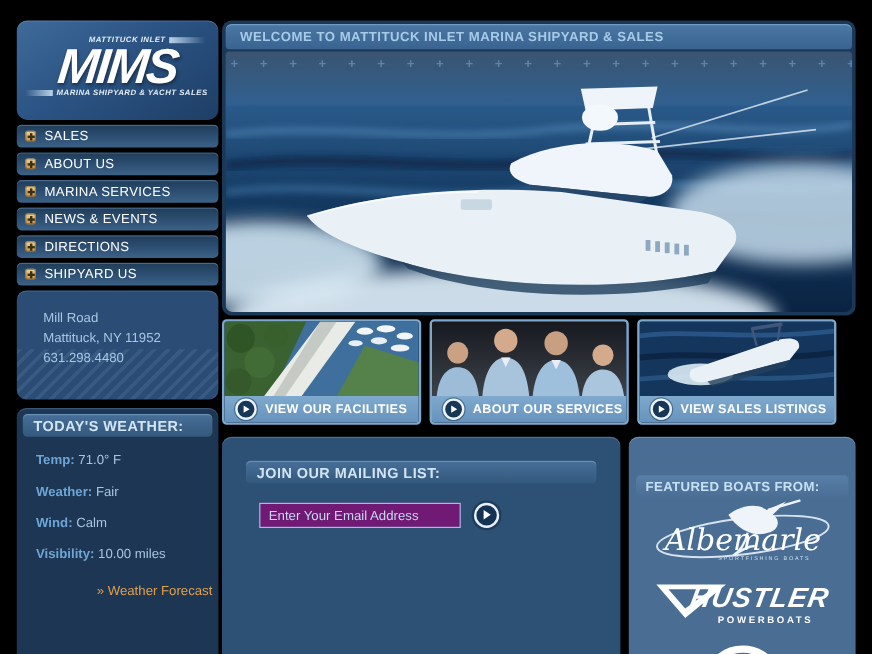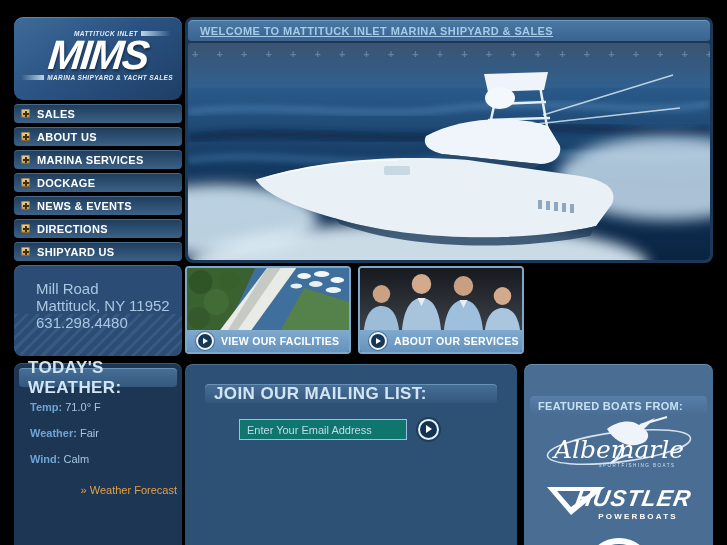--- a/index.html
+++ b/index.html
@@ -17,51 +17,51 @@
   .logo-row-bot{display:flex;align-items:center;justify-content:flex-end;gap:3px;padding-right:2px;}
   .logo-tag{font-size:6.5px;font-weight:bold;font-style:italic;color:#e4eef7;letter-spacing:.4px;white-space:nowrap;}
   .stripe-r{width:30px;height:5px;background:linear-gradient(90deg,#b9d5ea,rgba(185,213,234,0));}
   .stripe-l{width:30px;height:5px;background:linear-gradient(270deg,#b9d5ea,rgba(185,213,234,0));}
   .logo-main{font-size:41px;line-height:36px;font-weight:bold;font-style:italic;color:#fff;
     letter-spacing:-2px;text-align:center;margin:0 0 1px;transform:skewX(-6deg);
     text-shadow:1px 2px 3px rgba(0,0,0,.45);}
 
   .nav{margin-top:4px;}
   .nav-item{height:19px;margin-bottom:4px;border-radius:4px;display:flex;align-items:center;gap:7px;
-    padding-left:7px;color:#fff;font-weight:bold;font-size:11px;letter-spacing:.3px;cursor:pointer;
+    padding-left:7px;color:#fff;font-weight:normal;font-size:11px;letter-spacing:.3px;cursor:pointer;
     background:linear-gradient(180deg,#203c58 0%,#2d5074 55%,#3c6286 100%);
     box-shadow:inset 0 1px 0 rgba(120,160,200,.45);}
   .plus-icon{width:9px;height:9px;border-radius:2px;position:relative;flex:none;
     background:linear-gradient(180deg,#f0d89e,#c69243);box-shadow:inset 0 0 0 1px rgba(90,60,10,.5);}
   .plus-icon::before{content:"";position:absolute;left:1.5px;top:3.5px;width:6px;height:2px;background:#3e2f10;}
   .plus-icon::after{content:"";position:absolute;left:3.5px;top:1.5px;width:2px;height:6px;background:#3e2f10;}
 
   .address-box{margin-top:1px;height:91px;border-radius:8px;background:#2b4d75;position:relative;
-    overflow:hidden;padding:15px 0 0 22px;box-sizing:border-box;font-size:15px;line-height:17px;color:#a9c7e3;
+    overflow:hidden;padding:15px 0 0 22px;box-sizing:border-box;font-size:11px;line-height:17px;color:#a9c7e3;
     box-shadow:inset 0 1px 0 rgba(150,190,225,.25);}
   .hatch{position:absolute;left:0;right:0;bottom:0;
     background:repeating-linear-gradient(135deg,rgba(160,198,230,.11) 0 3px,rgba(0,0,0,0) 3px 8px);}
   .address-box .hatch{height:42px;}
 
   .weather-box{margin-top:7px;height:210px;border-radius:8px 8px 0 0;background:#1c3654;position:relative;
     padding:5px;box-sizing:border-box;box-shadow:inset 0 1px 0 rgba(140,180,220,.25);}
   .panel-header{height:19px;border-radius:4px;display:flex;align-items:center;padding-left:9px;
-    color:#d2e5f4;font-weight:bold;font-size:17px;letter-spacing:.4px;
+    color:#d2e5f4;font-weight:bold;font-size:12px;letter-spacing:.4px;
     background:linear-gradient(180deg,#476f98,#34587d);box-shadow:inset 0 1px 0 rgba(170,205,235,.35);}
   .w-row{margin:14px 0 0 11px;font-size:11px;}
   .w-label{font-weight:bold;color:#6fa5d5;}
   .w-value{color:#a7c5e1;}
   .w-forecast{margin:19px 0 0 11px;font-size:11px;color:#e2a04a;cursor:pointer;text-align:right;}
 
   
   #right-top{position:absolute;left:185px;top:17px;width:528px;height:246px;background:#1b3857;
     border-radius:8px;padding:3px;box-sizing:border-box;}
   .welcome-bar{height:21px;border-radius:5px 5px 3px 3px;display:flex;align-items:center;padding-left:12px;
     background:linear-gradient(180deg,#4b78a4,#3a6390);box-shadow:inset 0 1px 0 rgba(170,205,235,.4);
-    font-size:11px;font-weight:bold;color:#a6cbe8;letter-spacing:.4px;text-decoration:underline;}
+    font-size:11px;font-weight:bold;color:#a6cbe8;letter-spacing:.4px;}
   .hero{margin-top:2px;height:217px;border-radius:3px 3px 6px 6px;overflow:hidden;position:relative;
     background:linear-gradient(180deg,#3b5471 0%,#30608f 20%,#1c4673 38%,#0d2c50 70%);}
   .plus-strip{position:absolute;top:5px;left:4px;right:0;overflow:hidden;white-space:nowrap;
     color:rgba(125,168,205,.55);font-size:11px;font-weight:bold;letter-spacing:7.5px;}
   .plus-strip::before{content:"+ + + + + + + + + + + + + + + + + + + + + + + + + + + + + + + + + + + +";}
   .hero svg{position:absolute;left:0;top:17px;width:522px;height:200px;}
 
   #thumb-row{position:absolute;left:185px;top:266px;width:528px;display:flex;gap:7px;}
   .thumb{width:166px;height:88px;border:2px solid #7da8cc;border-radius:4px;box-sizing:border-box;
     overflow:hidden;background:#102a44;cursor:pointer;position:relative;flex:none;}
@@ -71,22 +71,22 @@
     color:#fff;font-weight:bold;font-size:10.5px;letter-spacing:.3px;}
   .play-circle{width:14px;height:14px;border-radius:50%;background:#173756;border:2px solid #ecf3fa;
     box-shadow:0 0 0 1px rgba(20,50,80,.45);position:relative;flex:none;}
   .play-circle::before{content:"";position:absolute;left:5px;top:3.5px;
     border-left:5px solid #fff;border-top:3.5px solid transparent;border-bottom:3.5px solid transparent;}
 
   #mailing-box{position:absolute;left:185px;top:364px;width:332px;bottom:0;background:#2d5174;
     border-radius:8px 8px 0 0;padding:20px;box-sizing:border-box;
     box-shadow:inset 0 1px 0 rgba(150,190,225,.3);}
   .mail-row{margin:16px 0 0 11px;display:flex;align-items:center;gap:11px;}
-  .email-input{width:168px;height:21px;background:#0f766e;border:1px solid #9cc0e0;color:#d7e7f4;
-    font-size:11px;padding:0 7px;font-family:"Liberation Sans",sans-serif;box-sizing:border-box;margin-left:23px;}
+  .email-input{width:168px;height:21px;background:#701a75;border:1px solid #9cc0e0;color:#d7e7f4;
+    font-size:11px;padding:0 7px;font-family:"Liberation Sans",sans-serif;box-sizing:border-box;}
   .email-input::placeholder{color:#c3d9ec;}
   .submit-circle{width:17px;height:17px;border-radius:50%;background:#143252;border:2px solid #e8f1f9;
     box-shadow:0 0 0 2px rgba(18,45,75,.55);position:relative;cursor:pointer;flex:none;}
   .submit-circle::before{content:"";position:absolute;left:6px;top:4px;
     border-left:6px solid #fff;border-top:4.5px solid transparent;border-bottom:4.5px solid transparent;}
 
   #featured-box{position:absolute;left:524px;top:364px;width:189px;bottom:0;background:#4a6d94;
     border-radius:8px 8px 0 0;padding:6px;box-sizing:border-box;
     box-shadow:inset 0 1px 0 rgba(170,205,235,.35);}
   .featured-header{height:19px;display:flex;align-items:center;padding-left:8px;border-radius:4px;
@@ -124,24 +124,20 @@
       <div class="nav-item">
         <span class="plus-icon"></span>
         <span>ABOUT US</span>
       </div>
       <div class="nav-item">
         <span class="plus-icon"></span>
         <span>MARINA SERVICES</span>
       </div>
       <div class="nav-item">
         <span class="plus-icon"></span>
-        <span>DOCKAGE</span>
-      </div>
-      <div class="nav-item">
-        <span class="plus-icon"></span>
         <span>NEWS &amp; EVENTS</span>
       </div>
       <div class="nav-item">
         <span class="plus-icon"></span>
         <span>DIRECTIONS</span>
       </div>
       <div class="nav-item">
         <span class="plus-icon"></span>
         <span>SHIPYARD US</span>
       </div>
@@ -160,20 +156,24 @@
         <span class="w-label">Temp:</span>
         <span class="w-value">71.0° F</span>
       </div>
       <div class="w-row">
         <span class="w-label">Weather:</span>
         <span class="w-value">Fair</span>
       </div>
       <div class="w-row">
         <span class="w-label">Wind:</span>
         <span class="w-value">Calm</span>
+      </div>
+      <div class="w-row">
+        <span class="w-label">Visibility:</span>
+        <span class="w-value">10.00 miles</span>
       </div>
       <div class="w-forecast">» Weather Forecast</div>
 
     </div>
   </div>
 
   <div id="right-top">
     <div class="welcome-bar">WELCOME TO MATTITUCK INLET MARINA SHIPYARD &amp; SALES</div>
     <div class="hero">
       <div class="plus-strip"></div>
@@ -267,20 +267,37 @@
           <path d="M59,30 L67,30 L63,38 Z" fill="#e8eef4"></path>
             <path d="M102,32 L110,32 L106,40 Z" fill="#e8eef4"></path>
         </g>
       </svg>
       <div class="caption">
         <span class="play-circle"></span>
         <span>ABOUT OUR SERVICES</span>
       </div>
     </div>
 
+    <div class="thumb">
+      <svg viewBox="0 0 166 62" preserveAspectRatio="none">
+        <rect width="166" height="62" fill="#15365c"></rect>
+        <path d="M0,12 C40,6 90,16 166,8" stroke="#2c5d8e" stroke-width="4" fill="none" opacity=".8"></path>
+        <path d="M0,30 C50,24 110,34 166,26" stroke="#0b2342" stroke-width="5" fill="none" opacity=".9"></path>
+        <path d="M0,48 C50,42 100,52 166,44" stroke="#2c5d8e" stroke-width="4" fill="none" opacity=".7"></path>
+        <ellipse cx="52" cy="44" rx="28" ry="9" fill="#dcebf5" opacity=".9"></ellipse>
+        <path d="M44,40 L116,16 C128,12 138,14 136,22 L128,32 L58,50 C46,53 40,47 44,40 Z" fill="#e9f1f7"></path>
+        <path d="M100,20 L96,6 L120,2 L118,16" stroke="#40577a" stroke-width="2" fill="none"></path>
+        <path d="M96,6 L122,2" stroke="#40577a" stroke-width="3" fill="none"></path>
+        <path d="M58,50 L128,32 L124,38 L62,54 Z" fill="#24425e" opacity=".8"></path>
+      </svg>
+      <div class="caption">
+        <span class="play-circle"></span>
+        <span>VIEW SALES LISTINGS</span>
+      </div>
+    </div>
   </div>
 
   <div id="mailing-box">
     <div class="panel-header">JOIN OUR MAILING LIST:</div>
     <div class="mail-row">
       <input class="email-input" type="text" placeholder="Enter Your Email Address" style="">
       <span class="submit-circle"></span>
     </div>
   </div>
 

